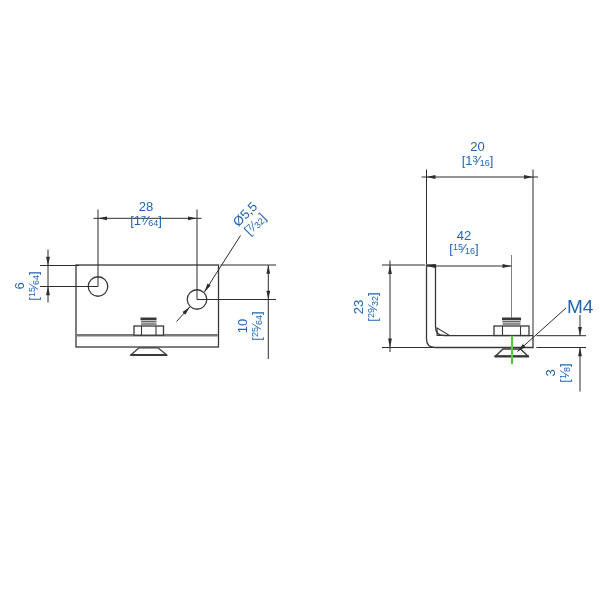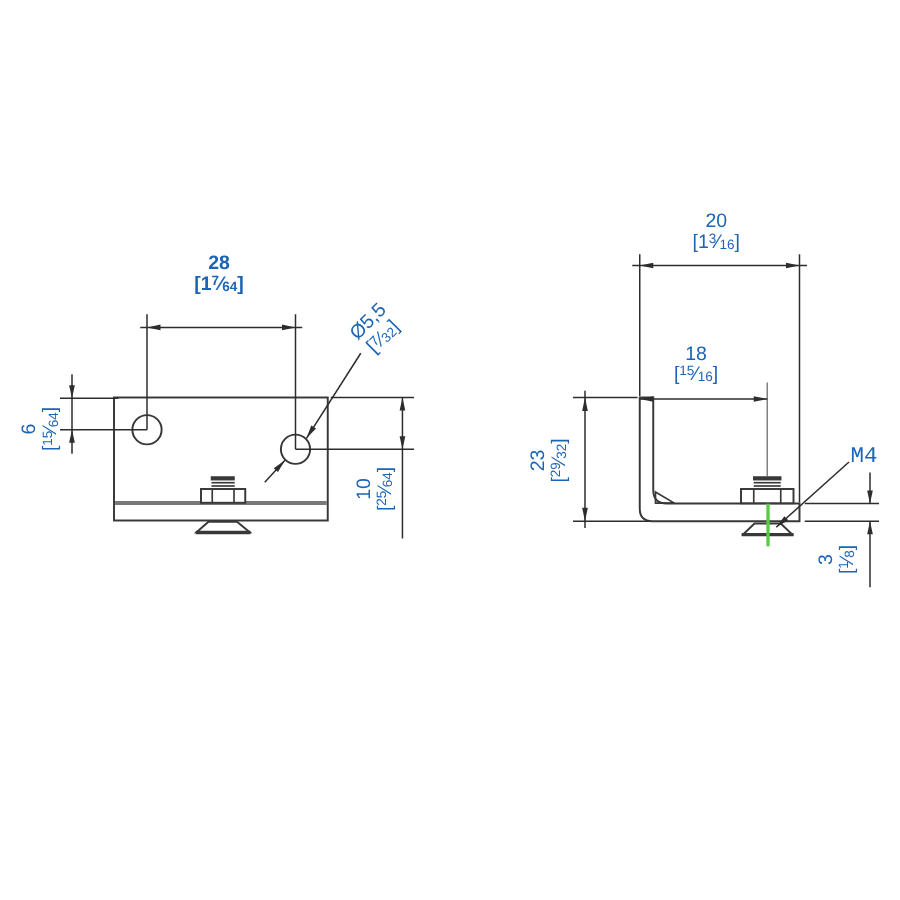--- a/index.html
+++ b/index.html
@@ -18,21 +18,21 @@
   .cl{stroke:var(--centerline-gray,#808080);stroke-width:1;fill:none;}
   .green{stroke:var(--centerline-green,#58cc40);stroke-width:2.2;fill:none;}
   
   .lbl{position:absolute;display:flex;flex-direction:column;align-items:center;
        color:var(--dimension-text,#1d64b4);font-size:13px;line-height:13.5px;white-space:nowrap;}
   .lbl.hc{transform:translate(-50%,0);}
   .lbl.rot90{transform:translate(-50%,-50%) rotate(-90deg);}
   .lbl.rot45{transform:translate(-50%,-50%) rotate(-45deg);}
   .lbl sup{font-size:9px;vertical-align:0.32em;line-height:0;}
   .lbl sub{font-size:9px;vertical-align:-0.12em;line-height:0;}
-  .single{position:absolute;color:var(--dimension-text,#1d64b4);font-size:15px;white-space:nowrap;font-family:Liberation Mono, monospace;}
+  .single{position:absolute;color:var(--dimension-text,#1d64b4);font-size:19px;white-space:nowrap;}
 </style>
 </head>
 <body>
 
 <div id="stage">
 
 <svg width="600" height="600" viewBox="0 0 600 600">
 
   <g>
     <rect class="pl" x="76" y="265" width="142.5" height="82"></rect>
@@ -129,21 +129,21 @@
     <polygon class="ar" points="580,335.7 578.1,327 581.9,327"></polygon>
     <polygon class="ar" points="580,347.5 578.1,356.2 581.9,356.2"></polygon>
   </g>
 
   <g>
     <line class="ln" x1="566" y1="308" x2="517.5" y2="351.5"></line>
     <polygon class="ar" points="517.5,351.5 522.9,344.1 525.5,346.9"></polygon>
   </g>
 </svg>
 
-<div class="lbl hc" style="left:146px;top:168px;font-weight:bold;">
+<div class="lbl hc" style="left:146px;top:200px;">
   <span>28</span>
   <span><span>[</span><span>1</span><sup>7</sup><span>⁄</span><sub>64</sub><span>]</span></span>
 </div>
 
 <div class="lbl rot45" style="left:250px;top:219px;">
   <span>Ø5,5</span>
   <span><span>[</span><sup>7</sup><span>⁄</span><sub>32</sub><span>]</span></span>
 </div>
 
 <div class="lbl rot90" style="left:25.5px;top:285.5px;">
@@ -155,21 +155,21 @@
   <span>10</span>
   <span><span>[</span><sup>25</sup><span>⁄</span><sub>64</sub><span>]</span></span>
 </div>
 
 <div class="lbl hc" style="left:477.5px;top:140px;">
   <span>20</span>
   <span><span>[</span><span>1</span><sup>3</sup><span>⁄</span><sub>16</sub><span>]</span></span>
 </div>
 
 <div class="lbl hc" style="left:464px;top:228.5px;">
-  <span>18</span>
+  <span>42</span>
   <span><span>[</span><sup>15</sup><span>⁄</span><sub>16</sub><span>]</span></span>
 </div>
 
 <div class="lbl rot90" style="left:364.5px;top:306.5px;">
   <span>23</span>
   <span><span>[</span><sup>29</sup><span>⁄</span><sub>32</sub><span>]</span></span>
 </div>
 
 <div class="lbl rot90" style="left:556.5px;top:372.5px;">
   <span>3</span>

